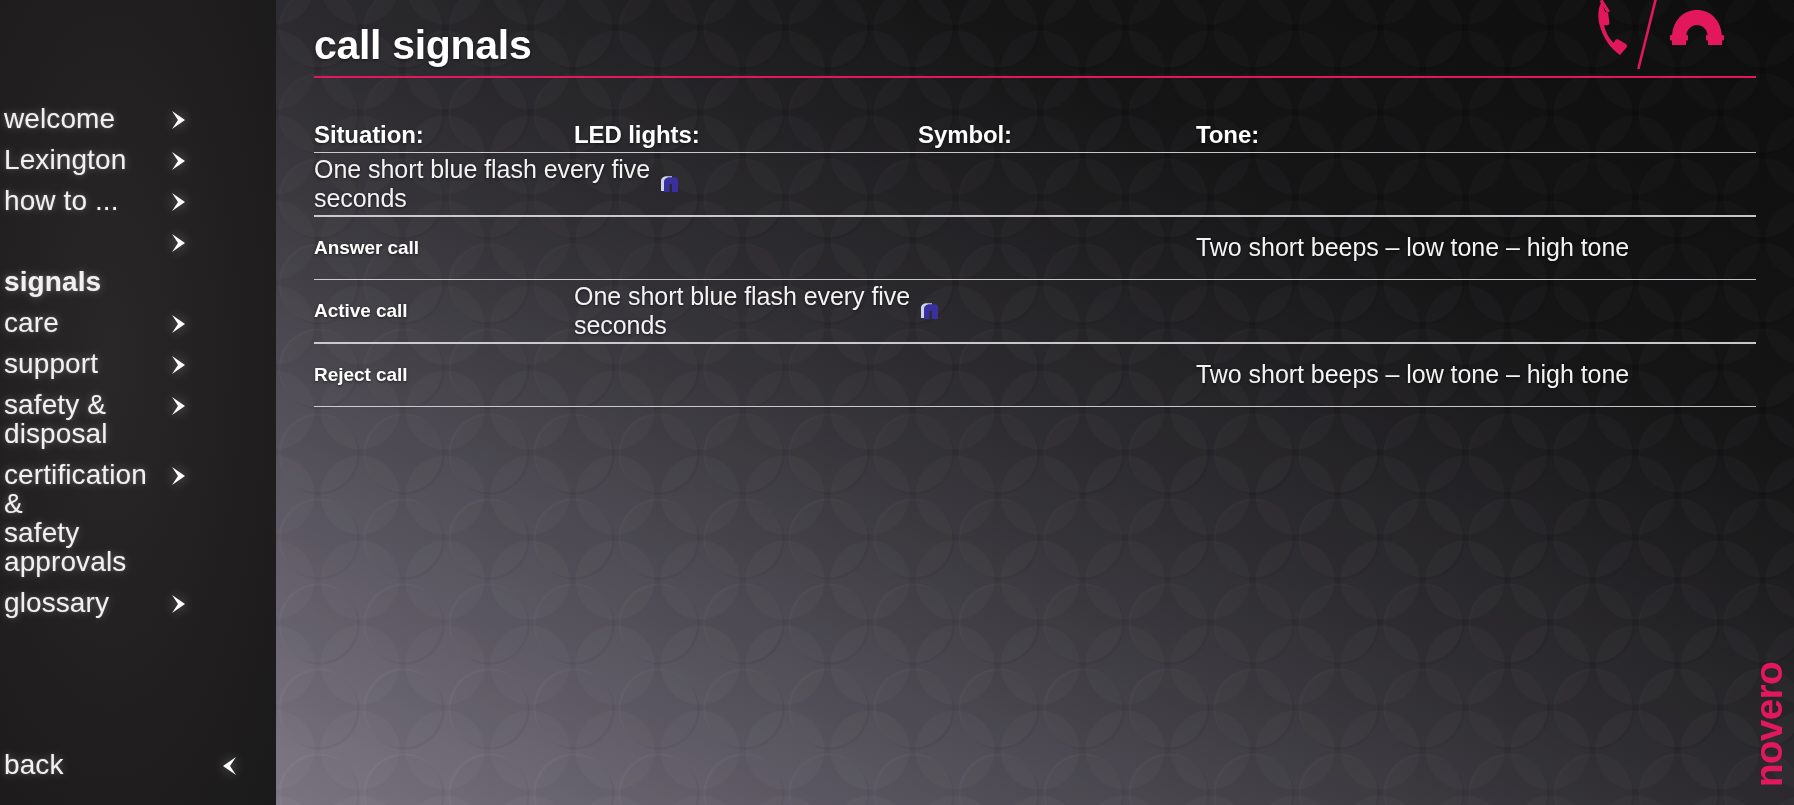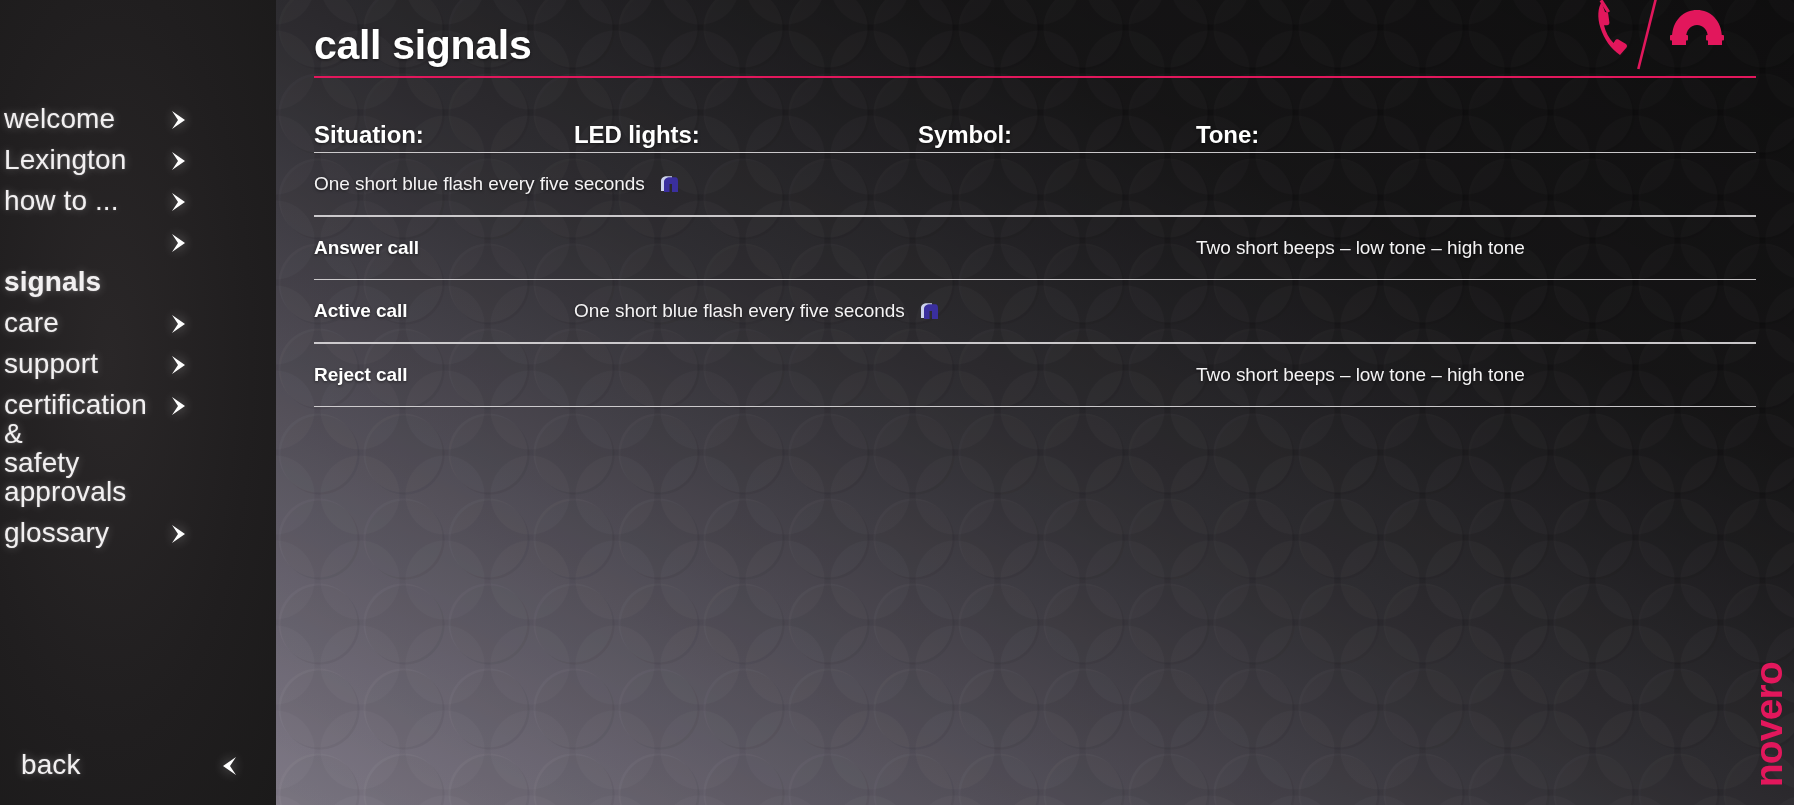--- a/index.html
+++ b/index.html
@@ -33,21 +33,21 @@
   }
   .nav-item.active .nav-label{ font-weight:700;margin-top:40px; }
   .chev{
     flex:0 0 auto; width:24px; height:29px; position:relative; top:4px;
     filter:drop-shadow(0 0 6px rgba(255,255,255,.45));
   }
   .chev svg{ display:block; }
   #back-item{
     position:absolute; left:0; bottom:26px; width:276px;
     display:flex; align-items:center; justify-content:space-between;
-    padding:0 36px 0 21px; cursor:pointer;
+    padding:0 36px 0 4px; cursor:pointer;
   }
 
   
   #content{
     position:relative; width:1518px; height:805px; flex:0 0 1518px;
     overflow:hidden;
     background:
       linear-gradient(to top right,
         rgba(132,126,140,0.92) 0%,
         rgba(108,103,117,0.80) 22%,
@@ -109,21 +109,21 @@
   .hcell{
     color:#ffffff; font-size:24px; font-weight:700; letter-spacing:-.1px;
     text-shadow:0 1px 3px rgba(0,0,0,.5);
     align-items:flex-end; padding-bottom:3px;
   }
   .b-strong{
     color:#ffffff; font-size:19px; font-weight:700; letter-spacing:-.05px;
     text-shadow:0 1px 3px rgba(0,0,0,.55);
   }
   .b-norm{
-    color:#f4f3f4; font-size:19px; font-weight:400; letter-spacing:-.05px;
+    color:#f4f3f4; font-size:25px; font-weight:400; letter-spacing:-.05px;
     text-shadow:0 1px 3px rgba(0,0,0,.55);
   }
   .sym{ width:22px; height:18px; display:block; }
 
   
   #brand{
     position:absolute; right:6px; bottom:18px;
     color:#e2175c; font-size:39px; font-weight:700; letter-spacing:-.8px;
     writing-mode:vertical-rl; transform:rotate(180deg);
     line-height:1;
@@ -185,20 +185,28 @@
 
       <div class="nav-item">
         <span class="nav-label">support</span>
         <span class="chev">
           <svg viewBox="0 0 24 24" width="24" height="24">
               <path d="M4 3 L17 12 L4 21 L10 12 Z" fill="#ffffff"></path>
             </svg>
         </span>
       </div>
 
+      <div class="nav-item">
+        <span class="nav-label">safety &amp; disposal</span>
+        <span class="chev">
+          <svg viewBox="0 0 24 24" width="24" height="24">
+              <path d="M4 3 L17 12 L4 21 L10 12 Z" fill="#ffffff"></path>
+            </svg>
+        </span>
+      </div>
 
       <div class="nav-item">
         <span class="nav-label">certification &amp;
 safety approvals</span>
         <span class="chev">
           <svg viewBox="0 0 24 24" width="24" height="24">
               <path d="M4 3 L17 12 L4 21 L10 12 Z" fill="#ffffff"></path>
             </svg>
         </span>
       </div>

